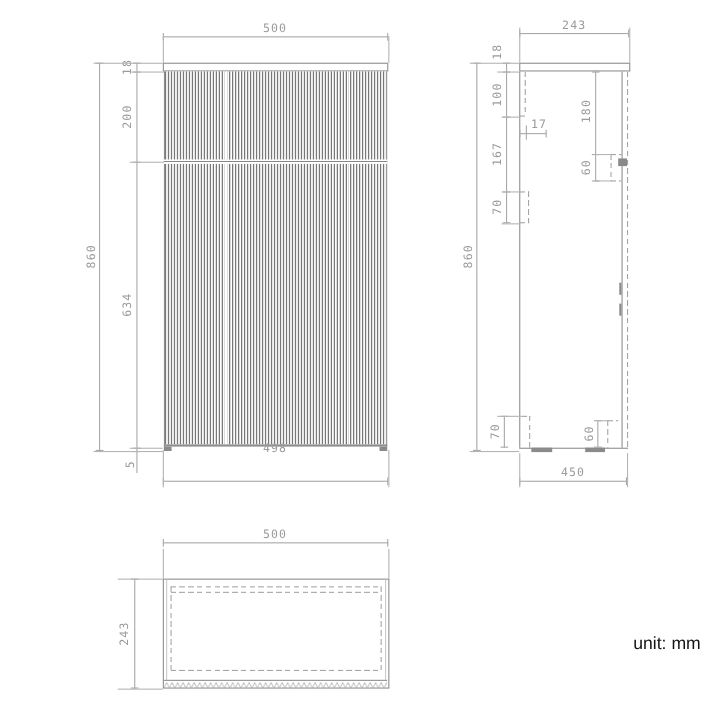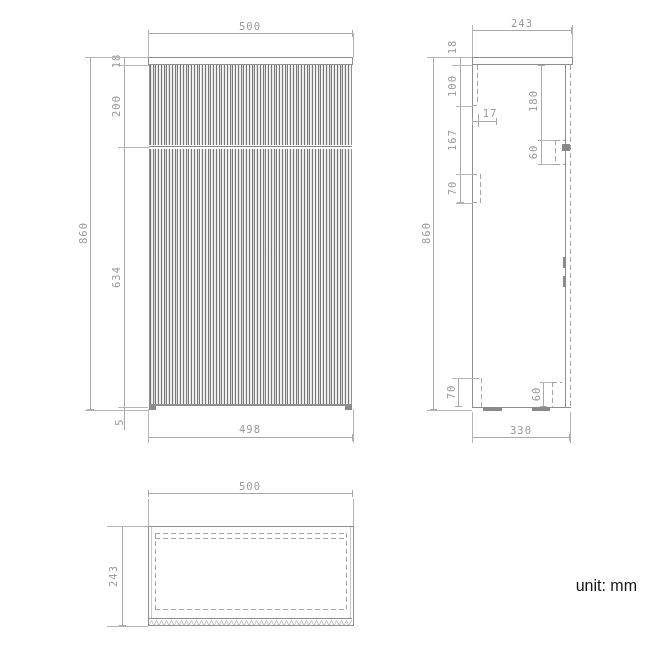--- a/index.html
+++ b/index.html
@@ -70,21 +70,21 @@
 
     <div class="ext" style="left:85px;top:57px;width:63px;height:1px"></div>
     <div class="ext" style="left:118px;top:65px;width:31px;height:1px"></div>
     <div class="ext" style="left:118px;top:147px;width:31px;height:1px"></div>
     <div class="ext" style="left:118px;top:407px;width:30px;height:1px"></div>
     <div class="ext" style="left:85px;top:410px;width:63px;height:1px"></div>
 
     <div class="dim-h" style="left:148px;top:437px;width:205px"></div>
     <div class="ext" style="left:148px;top:409px;width:1px;height:34px"></div>
     <div class="ext" style="left:353px;top:409px;width:1px;height:34px"></div>
-    <div class="dl" style="left:250px;top:429px">498</div>
+    <div class="dl" style="left:250px;top:408px">498</div>
   </div>
 
   <div>
 
     <div class="dim-h" style="left:472px;top:30px;width:100px"></div>
     <div class="ext" style="left:472px;top:25px;width:1px;height:32px"></div>
     <div class="ext" style="left:572px;top:25px;width:1px;height:32px"></div>
     <div class="dl" style="left:522px;top:23px">243</div>
 
     <div class="outl" style="left:472px;top:57px;width:101px;height:8px"></div>
@@ -149,21 +149,21 @@
     <div class="dl rot" style="left:451px;top:392px">70</div>
     <div class="ext" style="left:452px;top:378px;width:22px;height:1px"></div>
 
     <div class="dim-v" style="left:543px;top:382px;height:25px"></div>
     <div class="dl rot" style="left:536px;top:394px">60</div>
     <div class="ext" style="left:543px;top:382px;width:9px;height:1px"></div>
 
     <div class="dim-h" style="left:472px;top:437px;width:98px"></div>
     <div class="ext" style="left:472px;top:412px;width:1px;height:31px"></div>
     <div class="ext" style="left:570px;top:412px;width:1px;height:31px"></div>
-    <div class="dl" style="left:521px;top:430px">330</div>
+    <div class="dl" style="left:521px;top:430px">450</div>
   </div>
 
   <div>
 
     <div class="dim-h" style="left:148px;top:493px;width:205px"></div>
     <div class="ext" style="left:148px;top:499px;width:1px;height:27px"></div>
     <div class="ext" style="left:353px;top:499px;width:1px;height:27px"></div>
     <div class="dl" style="left:250px;top:486px">500</div>
 
     <div class="outl" style="left:148px;top:526px;width:206px;height:100px"></div>

